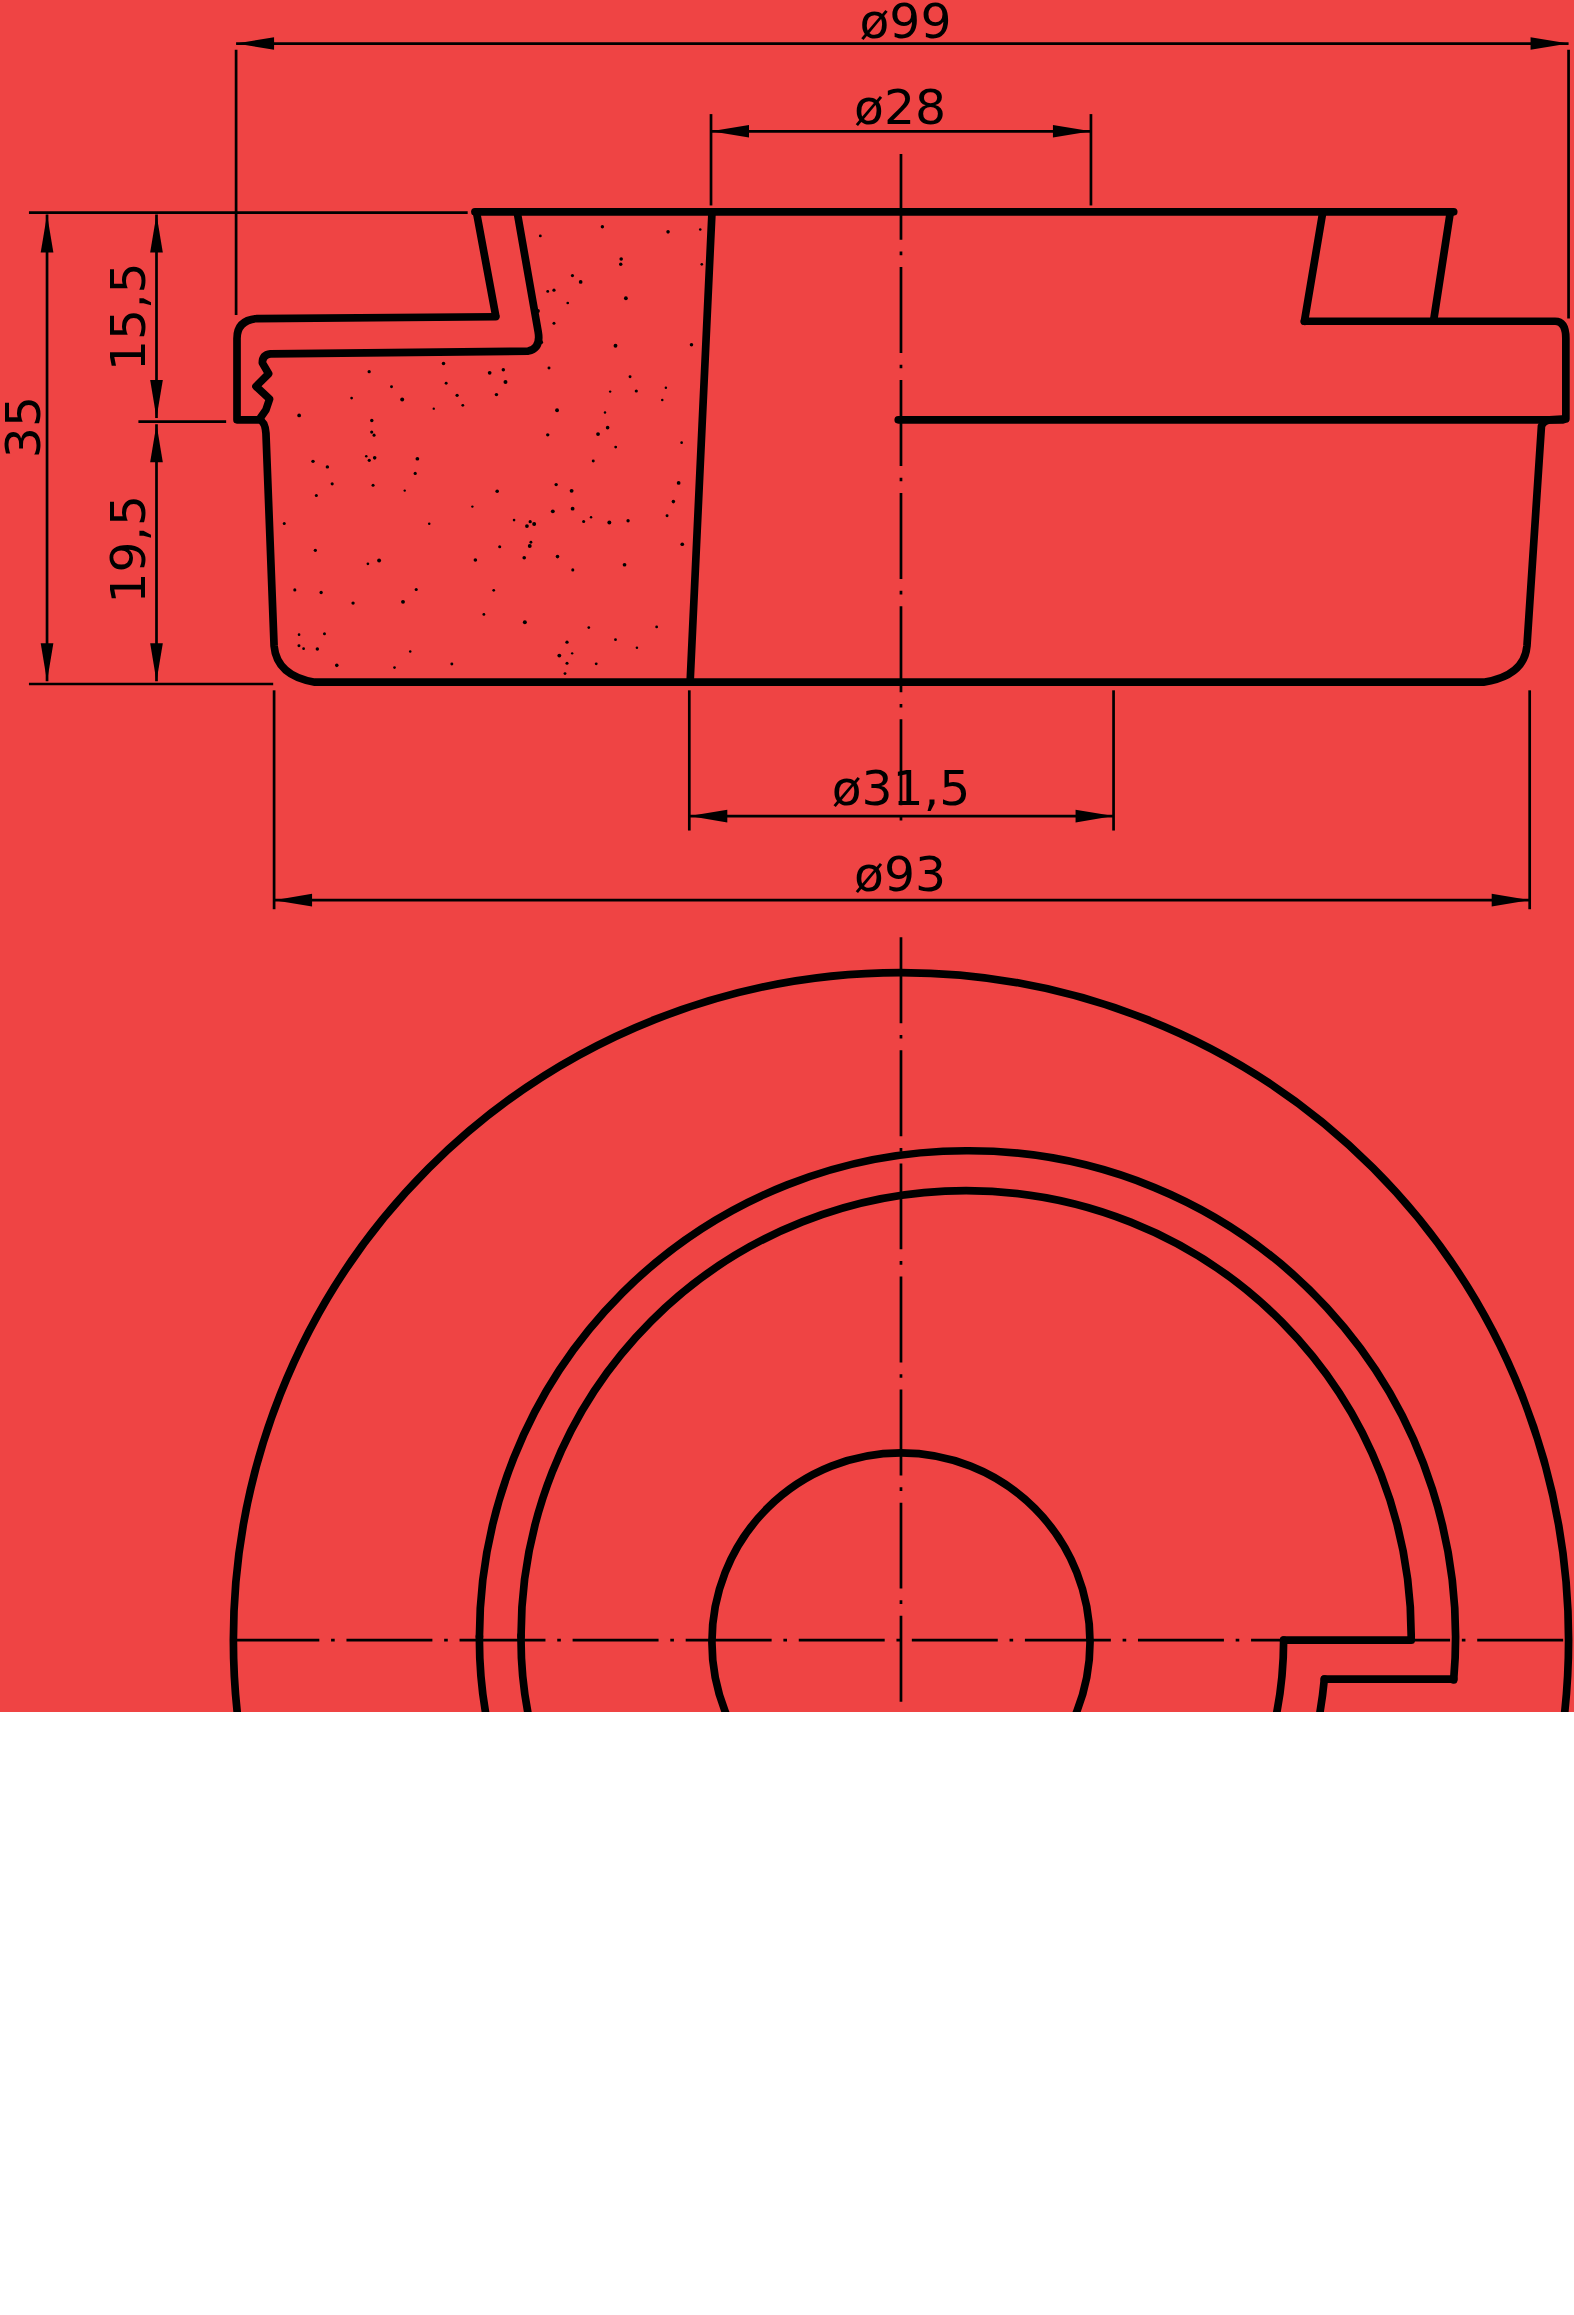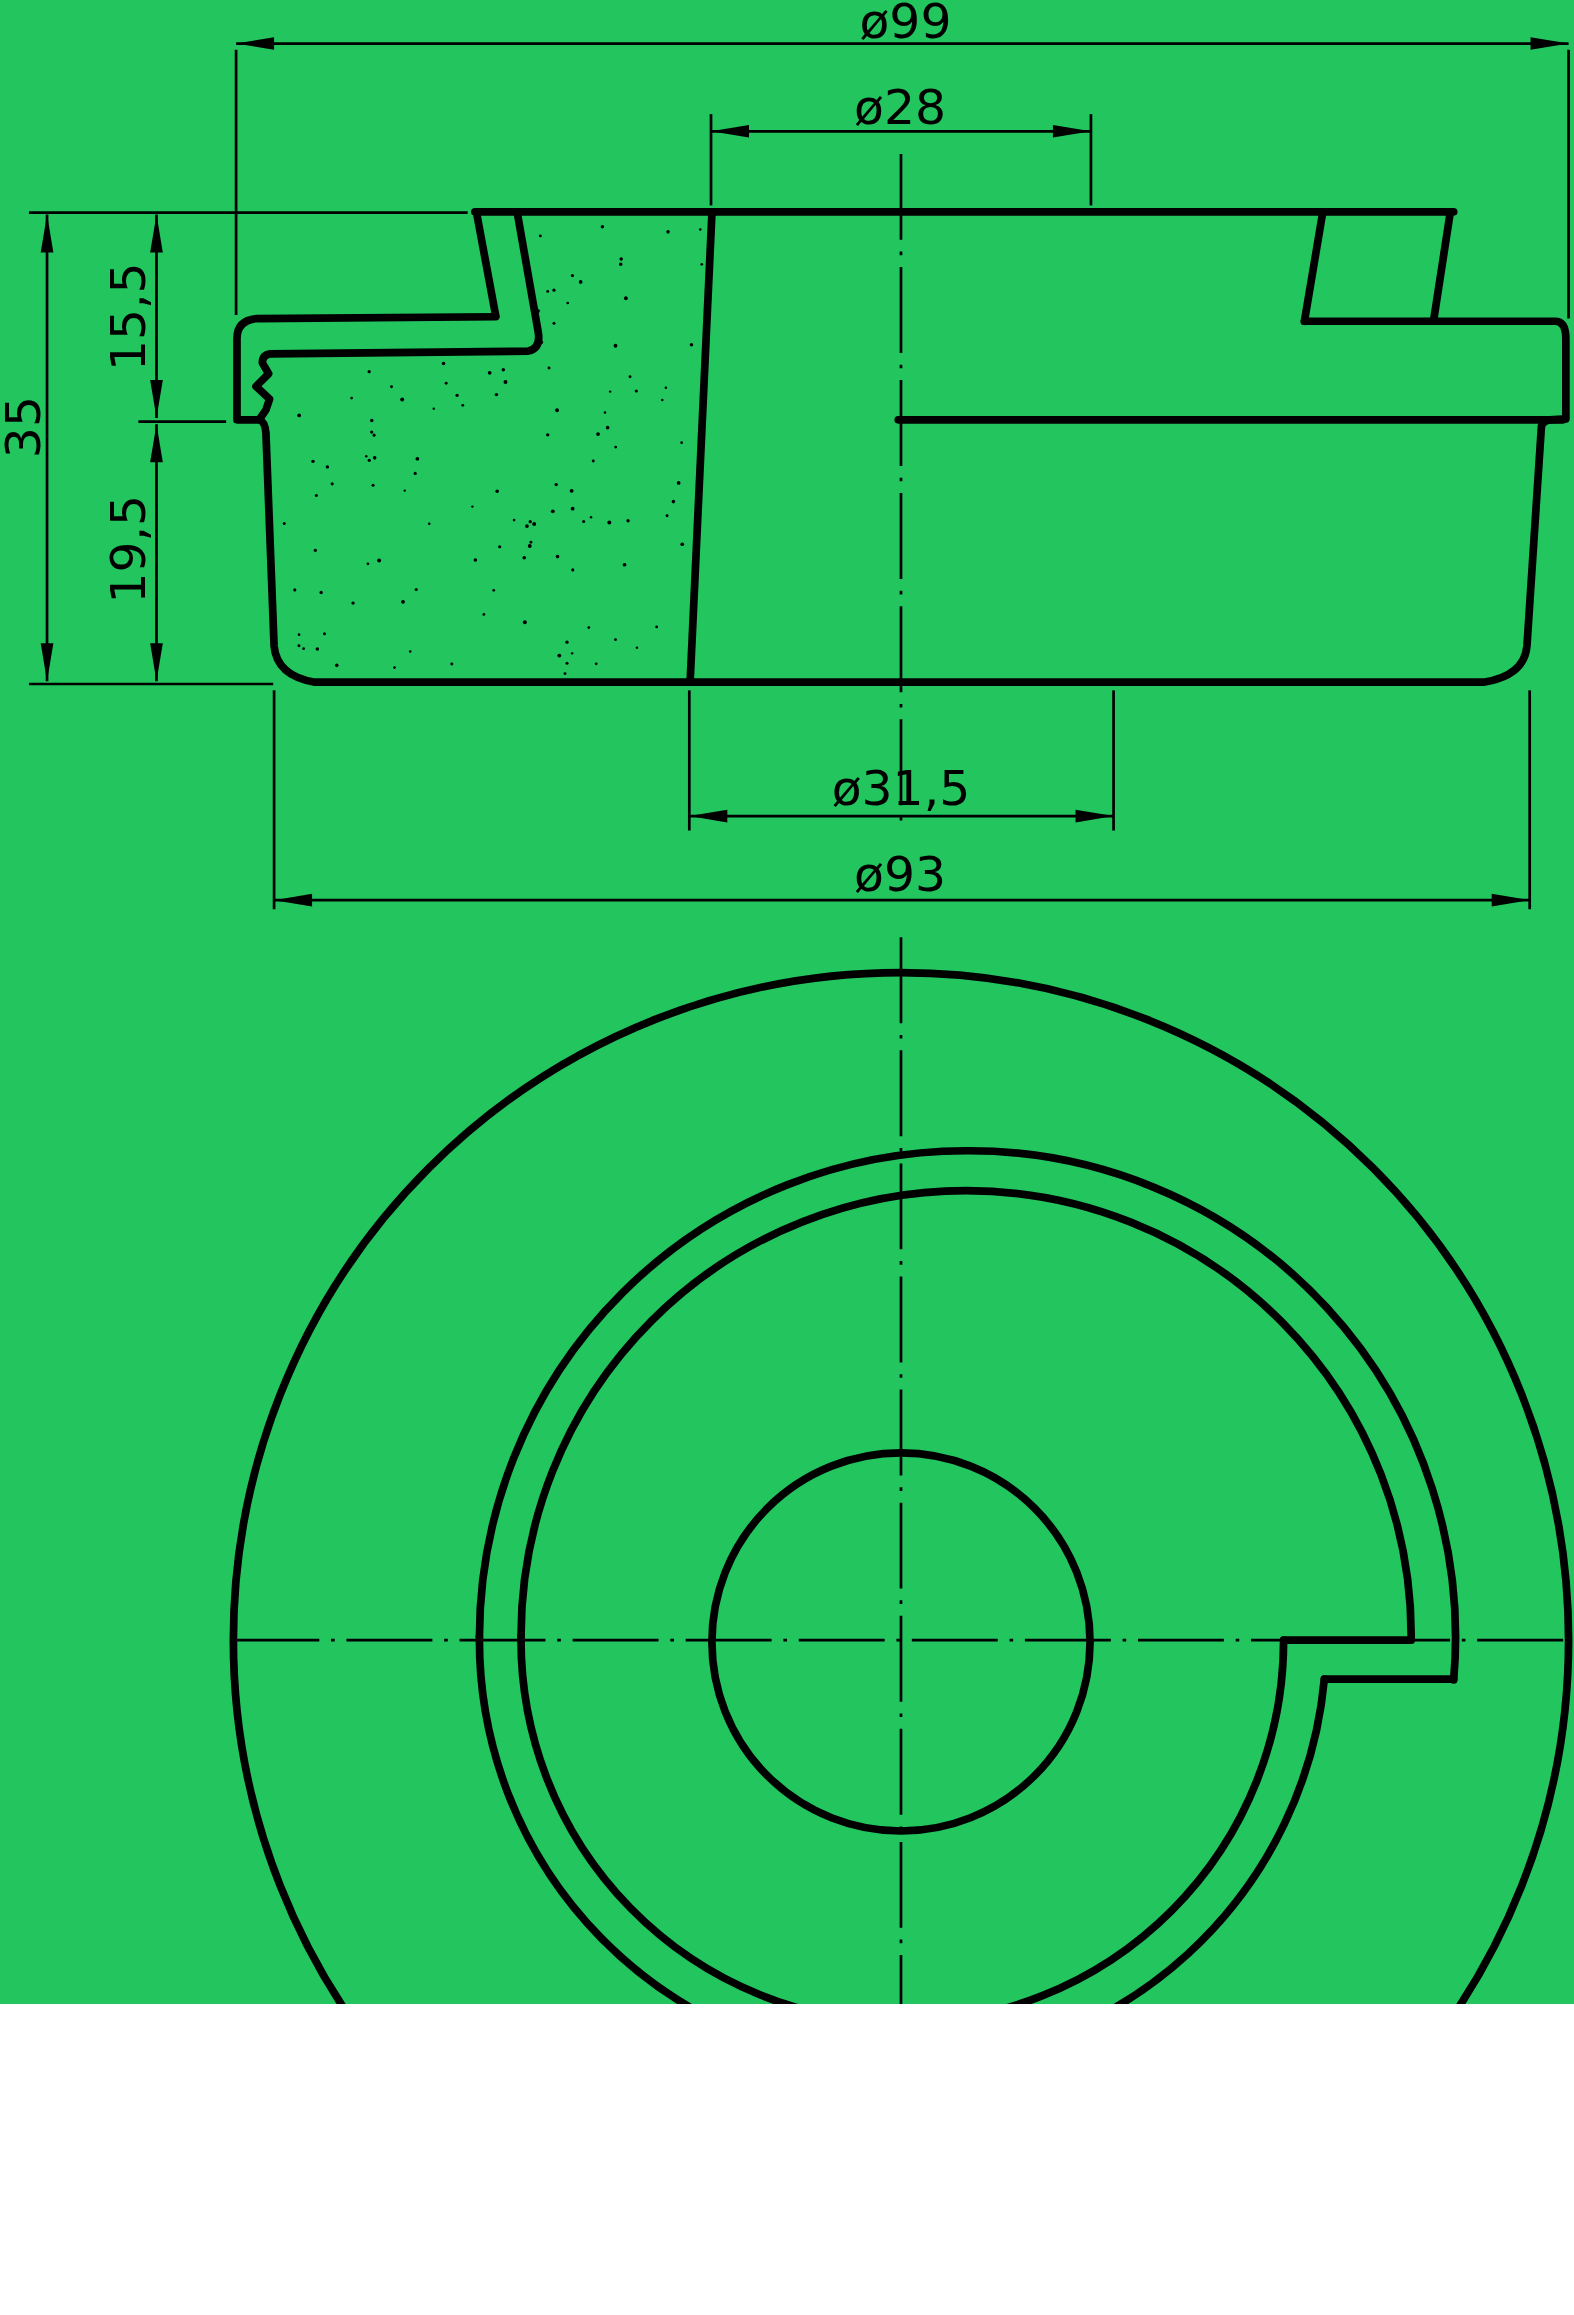--- a/index.html
+++ b/index.html
@@ -1,16 +1,16 @@
 <!DOCTYPE html>
 <html style="font-size:14.5px"><head>
 <meta charset="utf-8">
 <style>
   html,body{margin:0;padding:0;background:#ffffff;}
-  .canvas{width:1574px;height:2004px;position:relative;background:#22c55e;}
+  .canvas{width:1574px;height:1712px;position:relative;background:#ef4444;}
   svg{display:block;}
   text{font-family:"DejaVu Sans","Liberation Sans",sans-serif;fill:#000;}
   .dim-label{font-size:54px;}
 </style>
 </head>
 <body>
 
 <div class="canvas">
 <svg width="1574" height="2316" viewBox="0 0 1740 2560">
 

